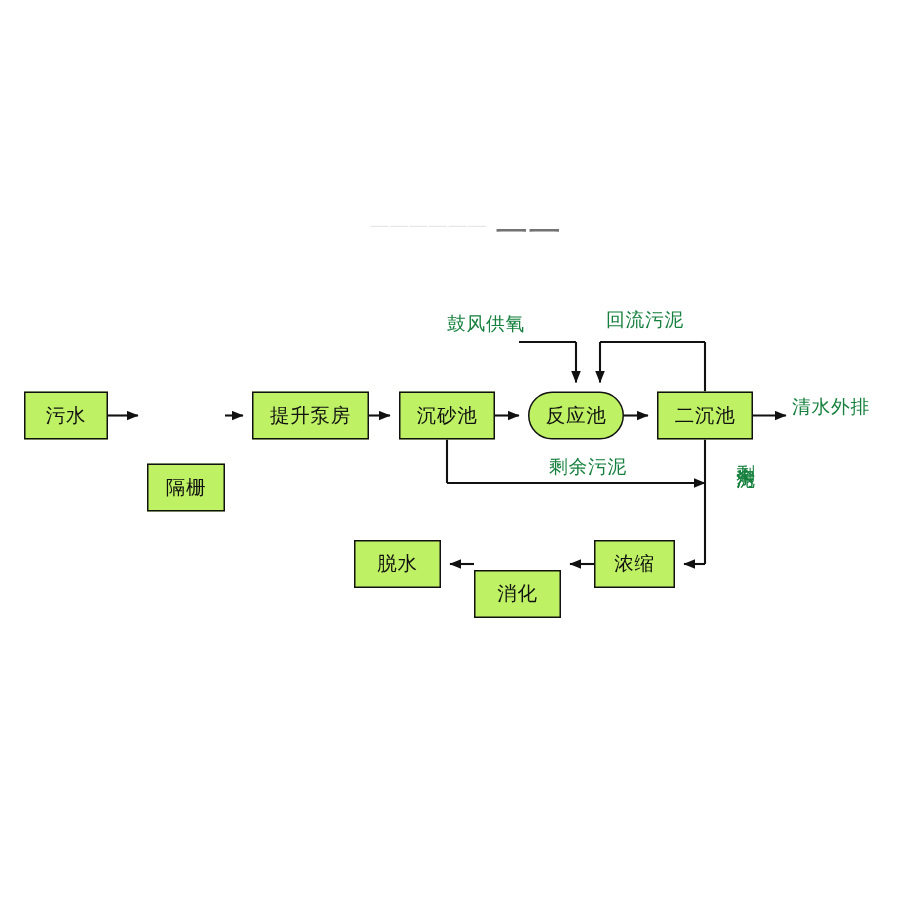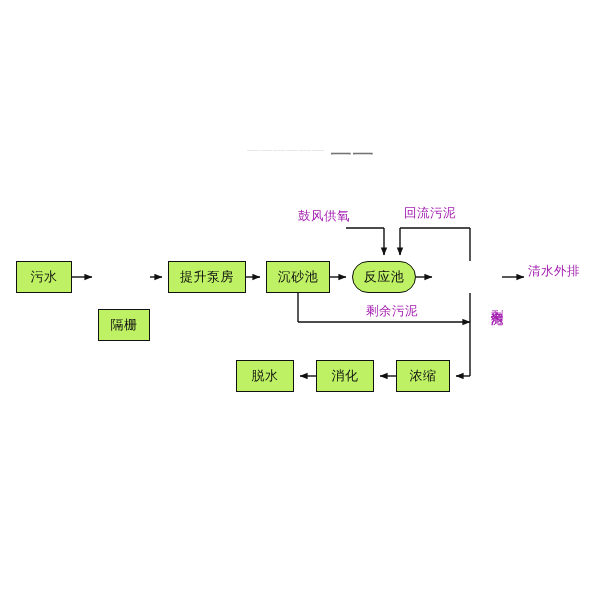--- a/index.html
+++ b/index.html
@@ -35,21 +35,21 @@
     align-items: center;
     justify-content: center;
     color: #111111;
     font-size: 13px;
     letter-spacing: 0.5px;
     font-family: "Liberation Sans", sans-serif;
     white-space: nowrap;
   }
   .edge-label {
     position: absolute;
-    color: #a21caf;
+    color: #15803d;
     font-size: 12.5px;
     letter-spacing: 0.5px;
     white-space: nowrap;
     font-family: "Liberation Sans", sans-serif;
   }
   .edge-label.vertical {
     writing-mode: vertical-rl;
     text-orientation: upright;
     letter-spacing: 1px;
   }
@@ -116,24 +116,27 @@
   </div>
   <div class="node" style="left:168px;top:261px;width:78px;height:32px;">
     <span>提升泵房</span>
   </div>
   <div class="node" style="left:266px;top:261px;width:64px;height:32px;">
     <span>沉砂池</span>
   </div>
   <div class="node" style="left:352px;top:261px;width:64px;height:32px;border-radius:16px;">
     <span>反应池</span>
   </div>
+  <div class="node" style="left:438px;top:261px;width:64px;height:32px;">
+    <span>二沉池</span>
+  </div>
   <div class="node" style="left:396px;top:360px;width:54px;height:32px;">
     <span>浓缩</span>
   </div>
-  <div class="node" style="left:316px;top:360px;width:58px;height:32px;">
+  <div class="node" style="left:316px;top:380px;width:58px;height:32px;">
     <span>消化</span>
   </div>
   <div class="node" style="left:236px;top:360px;width:58px;height:32px;">
     <span>脱水</span>
   </div>
 
   <div class="edge-label" style="left:298px;top:208px;">鼓风供氧</div>
   <div class="edge-label" style="left:404px;top:205px;">回流污泥</div>
   <div class="edge-label" style="left:528px;top:263px;">清水外排</div>
   <div class="edge-label" style="left:366px;top:303px;">剩余污泥</div>

